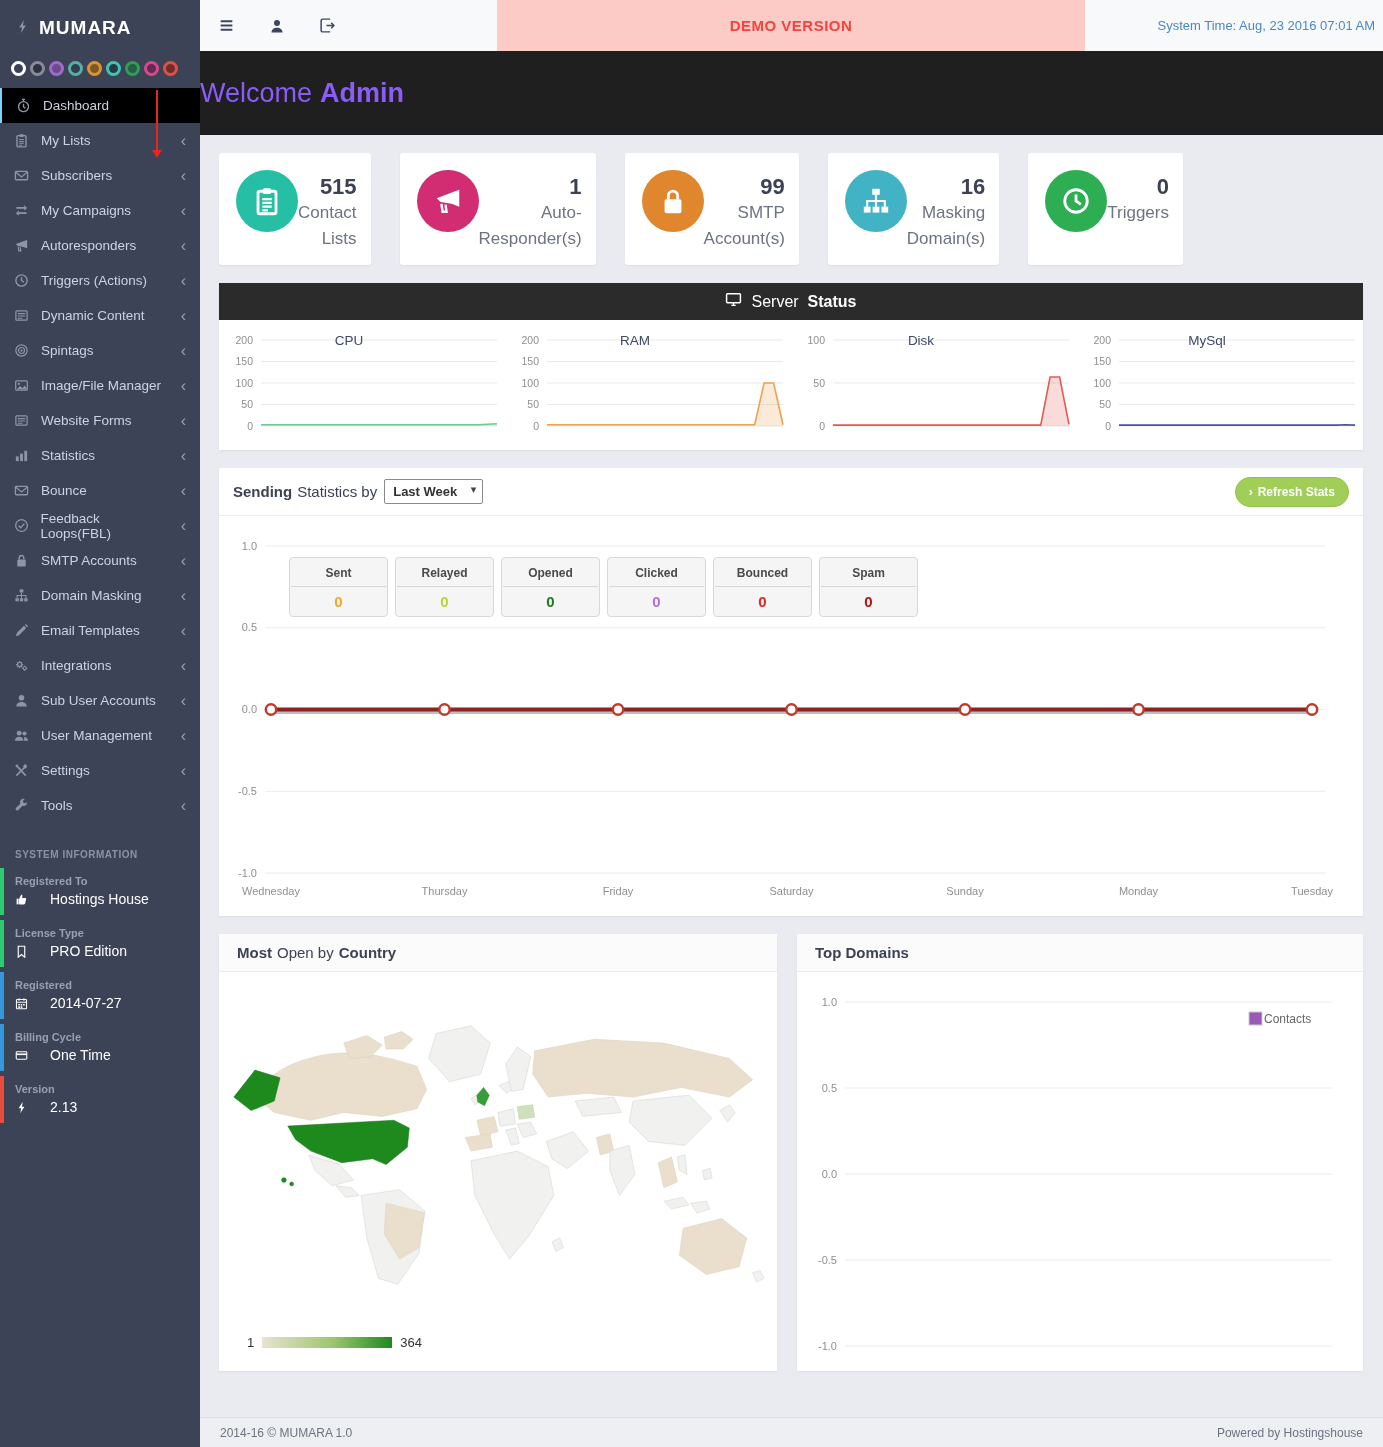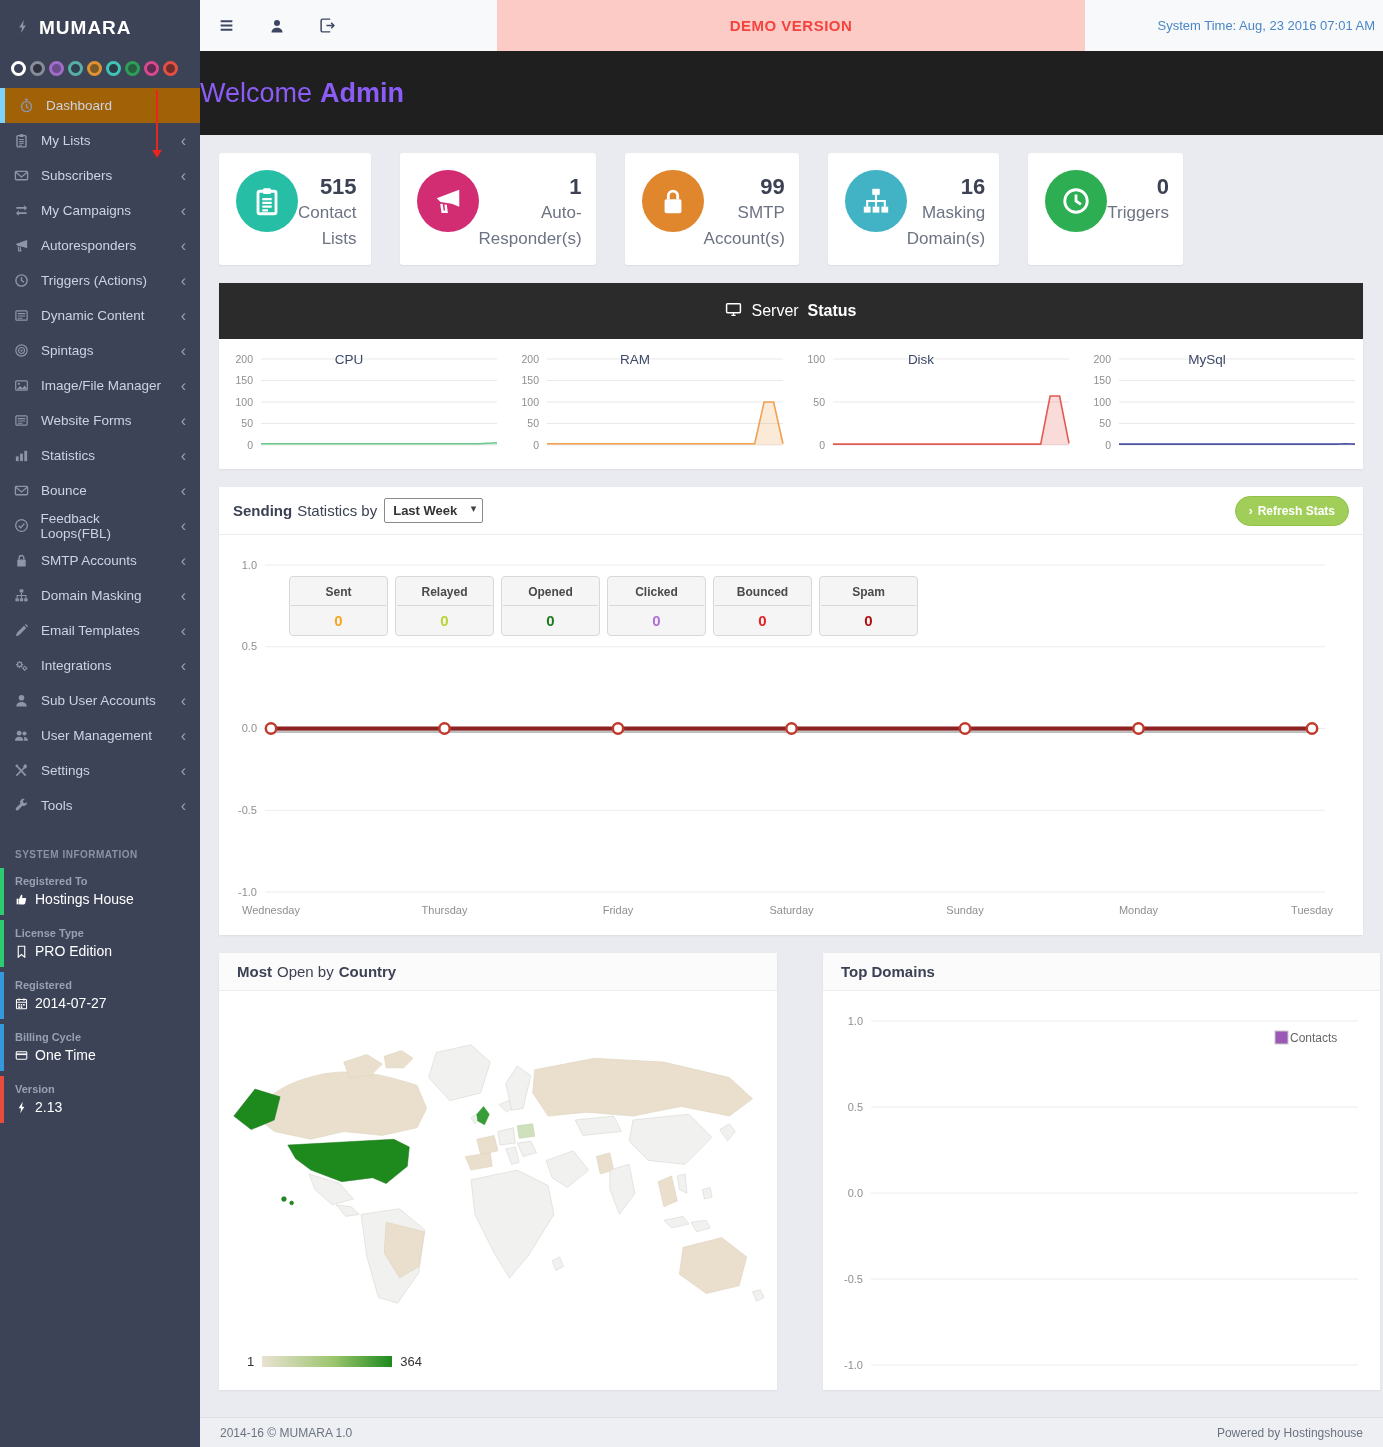--- a/index.html
+++ b/index.html
@@ -14,64 +14,64 @@
   .sidebar { width:200px; flex:none; background:#3c4357; color:#ccd3e2; position:relative; }
   .brand { height:55px; display:flex; align-items:center; gap:9px; padding-left:15px; color:#fff; font-size:19px; font-weight:bold; letter-spacing:1px; }
   .brand .icon { color:#8d95a9; }
   .theme-row { display:flex; gap:4px; padding:6px 8px 12px 11px; }
   .theme-circle { width:15px; height:15px; border-radius:50%; border:3px solid #fff; cursor:pointer; }
   .annotation-arrow { position:absolute; left:156px; top:90px; width:2px; height:60px; background:#e8251f; z-index:5; }
   .annotation-arrow::after { content:""; position:absolute; left:-4px; top:60px; border:5px solid transparent; border-top:8px solid #e8251f; }
   .side-menu { }
   .side-item { height:35px; display:flex; align-items:center; gap:11px; padding:0 14px; font-size:13.5px; color:#ccd3e2; cursor:pointer; }
   .side-item .icon { width:16px; color:#8d95a9; display:flex; }
-  .side-item.active { background:#a16207; border-left:5px solid #7dd3fc; }
+  .side-item.active { background:#000000; border-left:2px solid #7dd3fc; }
   .side-item .chev { margin-left:auto; color:#9aa1b5; font-size:16px; line-height:1; }
   .sysinfo-title { padding:26px 15px 8px; font-size:10px; font-weight:bold; letter-spacing:.5px; color:#8a92a6; }
   .sys-item { border-left:4px solid #888; padding:7px 11px 8px; margin-bottom:5px; }
   .sys-item .lbl { font-size:11px; font-weight:bold; color:#98a0b4; }
-  .sys-item .val { display:flex; align-items:center; gap:7px; margin-top:4px; color:#fff; font-size:14px; }
+  .sys-item .val { display:flex; align-items:center; gap:22px; margin-top:4px; color:#fff; font-size:14px; }
   .sys-item .val .icon { display:flex; color:#fff; }
   
   .main { flex:1; display:flex; flex-direction:column; min-width:0; }
   .topbar { height:51px; background:#f8f9fb; position:relative; display:flex; align-items:center; gap:34px; padding-left:18px; flex:none; }
   .topbar .tb-icon { color:#3d4663; display:flex; cursor:pointer; z-index:2; }
   .demo-banner { position:absolute; left:297px; top:0; width:588px; height:51px; background:#fccbc6; color:#f4433e; font-size:15px; font-weight:bold; letter-spacing:.5px; display:flex; align-items:center; justify-content:center; }
   .sys-time { position:absolute; right:8px; top:0; height:51px; display:flex; align-items:center; color:#4b87c6; font-size:13px; }
   .welcome { height:84px; background:#1f1f1f; color:#8b5cf6; display:flex; align-items:center; font-size:27px; font-weight:300; flex:none; }
   .welcome b { font-weight:700; margin-left:8px; }
   .content { flex:1; padding:18px 20px 0 19px; min-height:0; }
   
   .cards-row { display:grid; grid-template-columns:repeat(6,1fr); gap:29px; }
   .stat-card { background:#fff; height:112px; border-radius:3px; box-shadow:0 1px 2px rgba(0,0,0,.06); display:flex; padding:17px 14px 0 17px; cursor:pointer; }
   .stat-card .bubble { width:62px; height:62px; border-radius:50%; flex:none; display:flex; align-items:center; justify-content:center; color:#fff; }
   .stat-card .right { margin-left:auto; text-align:right; padding-top:4px; }
   .stat-card .num { font-size:22px; font-weight:bold; color:#3c4254; }
   .stat-card .lbl { font-size:17px; color:#6d7383; line-height:1.55; }
   
   .server-panel { margin-top:18px; background:#fff; box-shadow:0 1px 2px rgba(0,0,0,.06); }
-  .server-head { height:56px; background:#2b2b2b; color:#fff; display:flex; align-items:center; justify-content:center; gap:9px; font-size:16px; }
+  .server-head { height:37px; background:#2b2b2b; color:#fff; display:flex; align-items:center; justify-content:center; gap:9px; font-size:16px; }
   .server-head .light { font-weight:300; }
   .server-head b { font-weight:700; }
   .server-charts { display:flex; padding:6px 0 8px; }
   
   .sending-panel { margin-top:18px; background:#fff; box-shadow:0 1px 2px rgba(0,0,0,.06); }
   .sending-head { height:48px; display:flex; align-items:center; padding:0 14px; border-bottom:1px solid #ececec; font-size:15px; color:#3c4254; }
   .sending-head b { font-weight:700; margin-right:5px; }
   .select-wrap { position:relative; margin-left:7px; }
   .select-wrap select { appearance:none; -webkit-appearance:none; border:1px solid #8a8a8a; background:#fff; font-family:inherit; font-size:13px; font-weight:bold; color:#333; padding:4px 24px 4px 8px; border-radius:2px; }
   .select-wrap::after { content:"▾"; position:absolute; right:7px; top:4px; font-size:11px; color:#444; pointer-events:none; }
   .refresh-btn { margin-left:auto; background:#a1ce58; border:1px solid #93c04b; color:#fff; font-size:12px; font-weight:bold; padding:7px 13px; border-radius:15px; cursor:pointer; display:flex; align-items:center; gap:5px; }
   .sending-chart { position:relative; padding:10px 6px 8px; }
   .stat-boxes { position:absolute; top:41px; left:70px; display:flex; gap:7px; }
   .stat-box { width:99px; height:60px; background:#f5f5f5; border:1px solid #d8d8d8; border-radius:4px; text-align:center; }
   .stat-box .bl { font-size:12px; font-weight:bold; color:#4a4a4a; padding:8px 0 6px; border-bottom:1px solid #d8d8d8; margin:0 1px; }
   .stat-box .bv { font-size:15px; font-weight:bold; padding-top:6px; }
   
-  .bottom-row { display:flex; gap:46px; margin-top:18px; }
+  .bottom-row { display:flex; gap:20px; margin-top:18px; }
   .panel { background:#fff; box-shadow:0 1px 2px rgba(0,0,0,.06); height:437px; }
   .panel-head { height:38px; background:#fbfbfc; border-bottom:1px solid #ebebeb; display:flex; align-items:center; padding-left:18px; font-size:15px; color:#3c4254; }
   .panel-head b { font-weight:700; }
   .panel-head .mid { font-weight:300; margin:0 5px; }
   .map-panel { width:558px; flex:none; }
   .map-body { position:relative; height:398px; }
   .map-legend { position:absolute; left:28px; bottom:26px; display:flex; align-items:center; gap:8px; font-size:13px; color:#333; }
   .map-legend .bar { width:130px; height:11px; background:linear-gradient(90deg,#e9e2d1,#9cc56f 55%,#1e8a1e); }
   .domains-panel { flex:1; }
   

